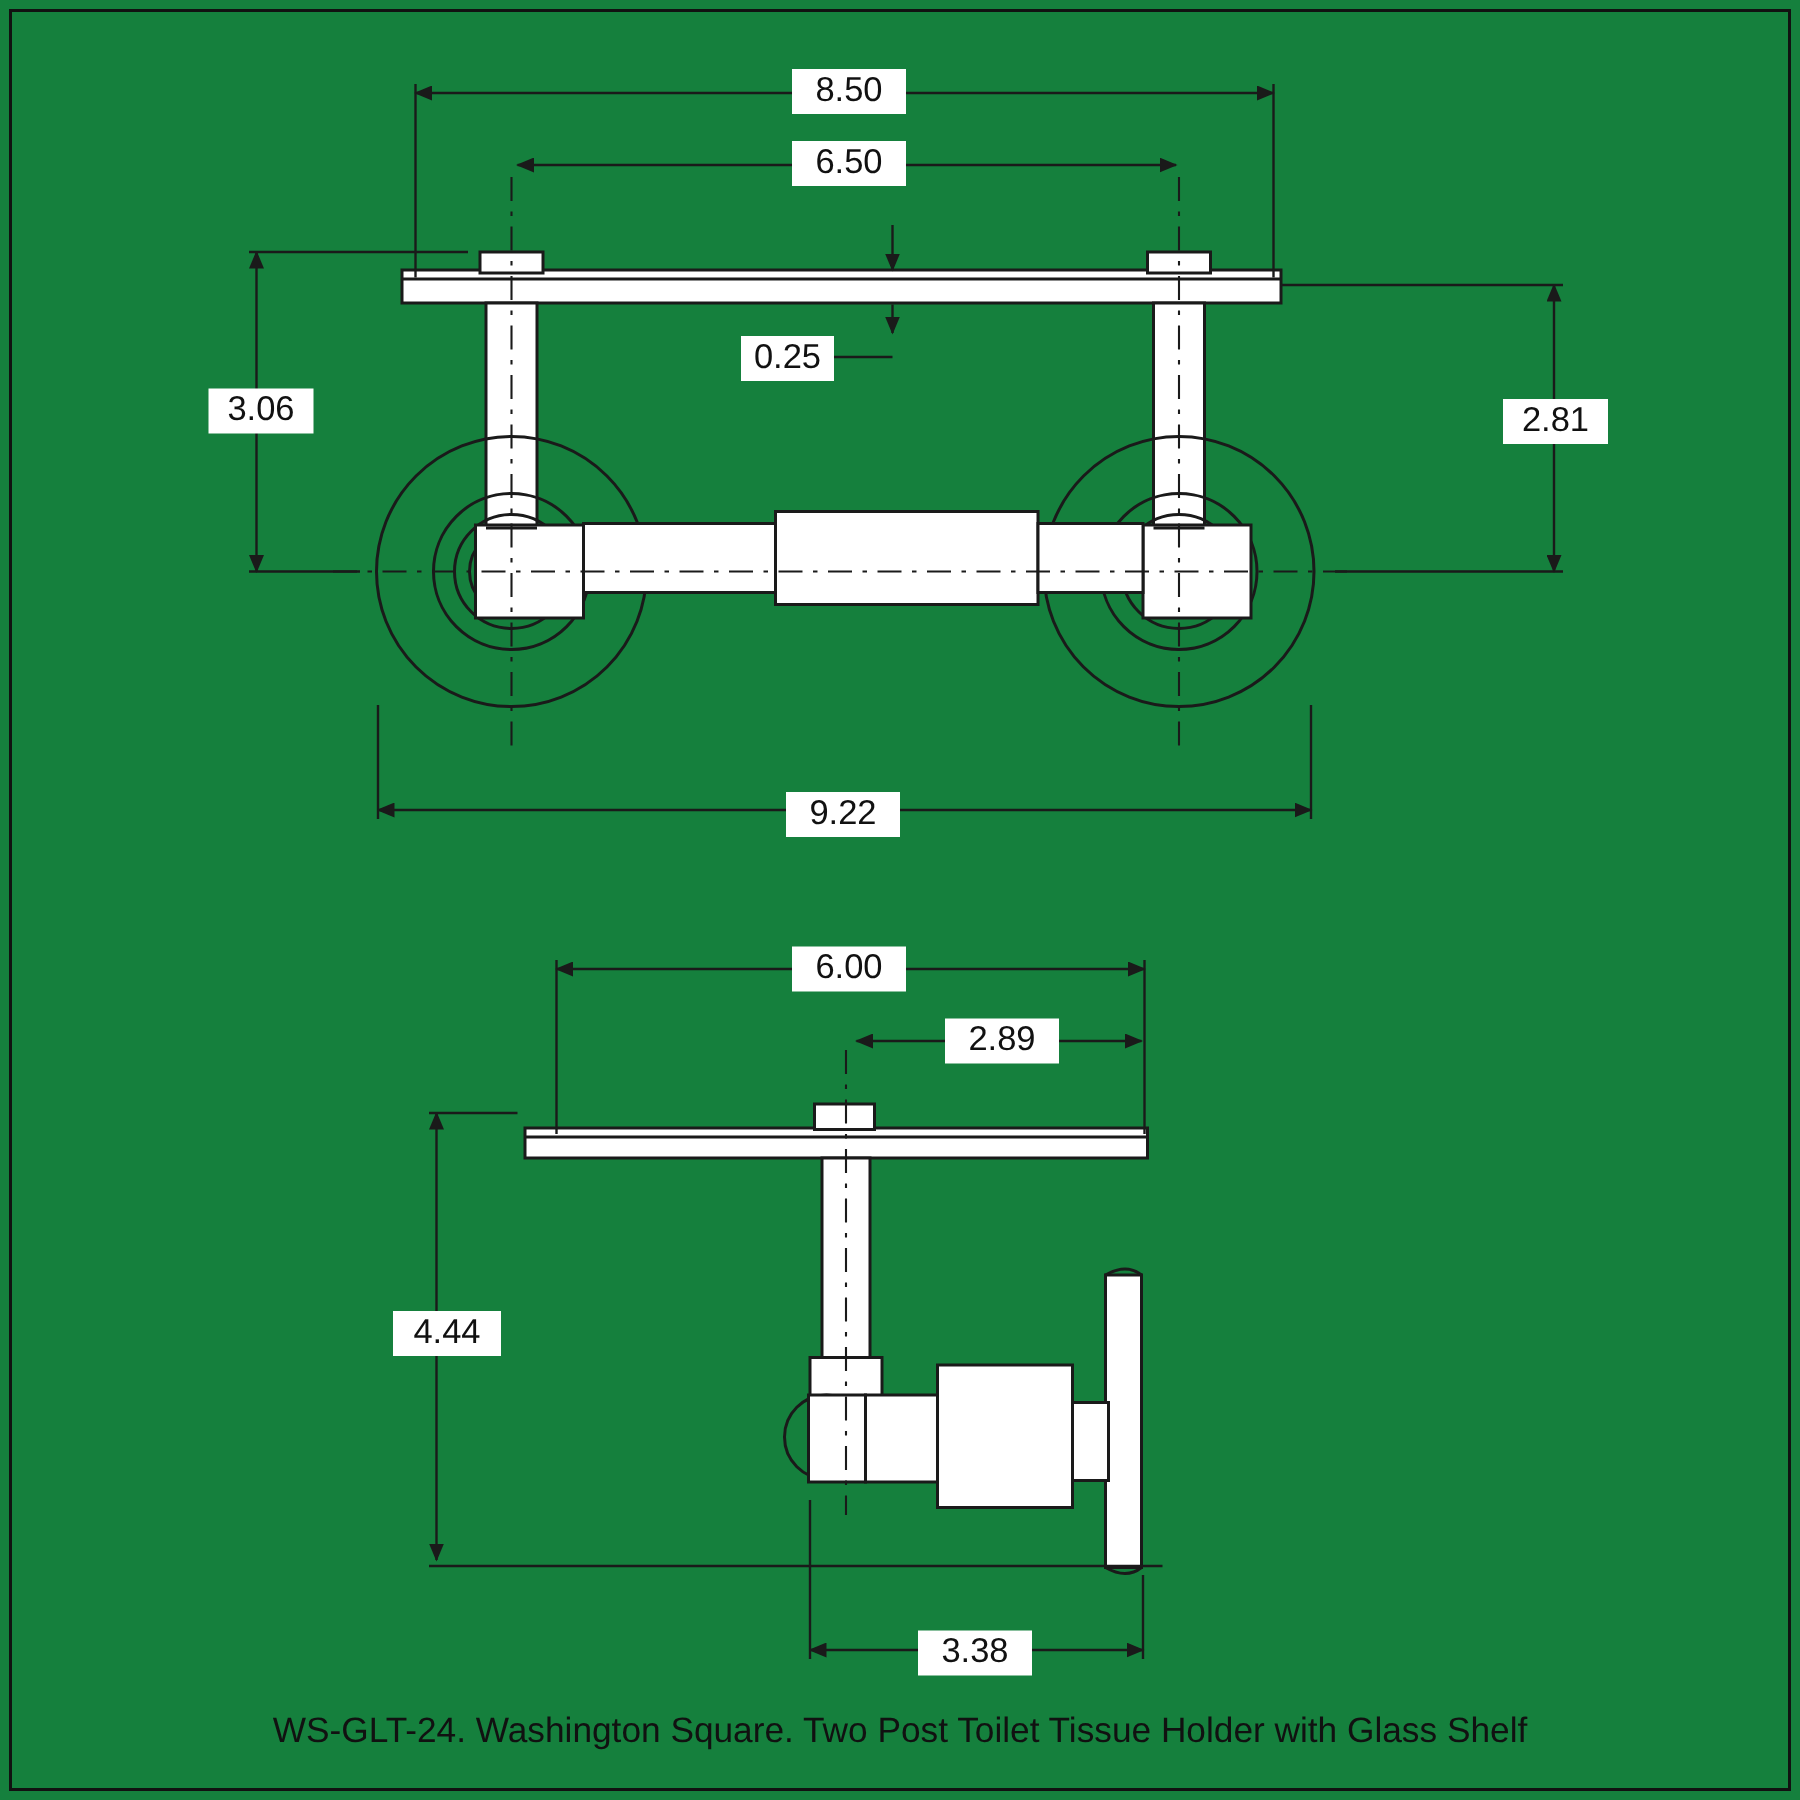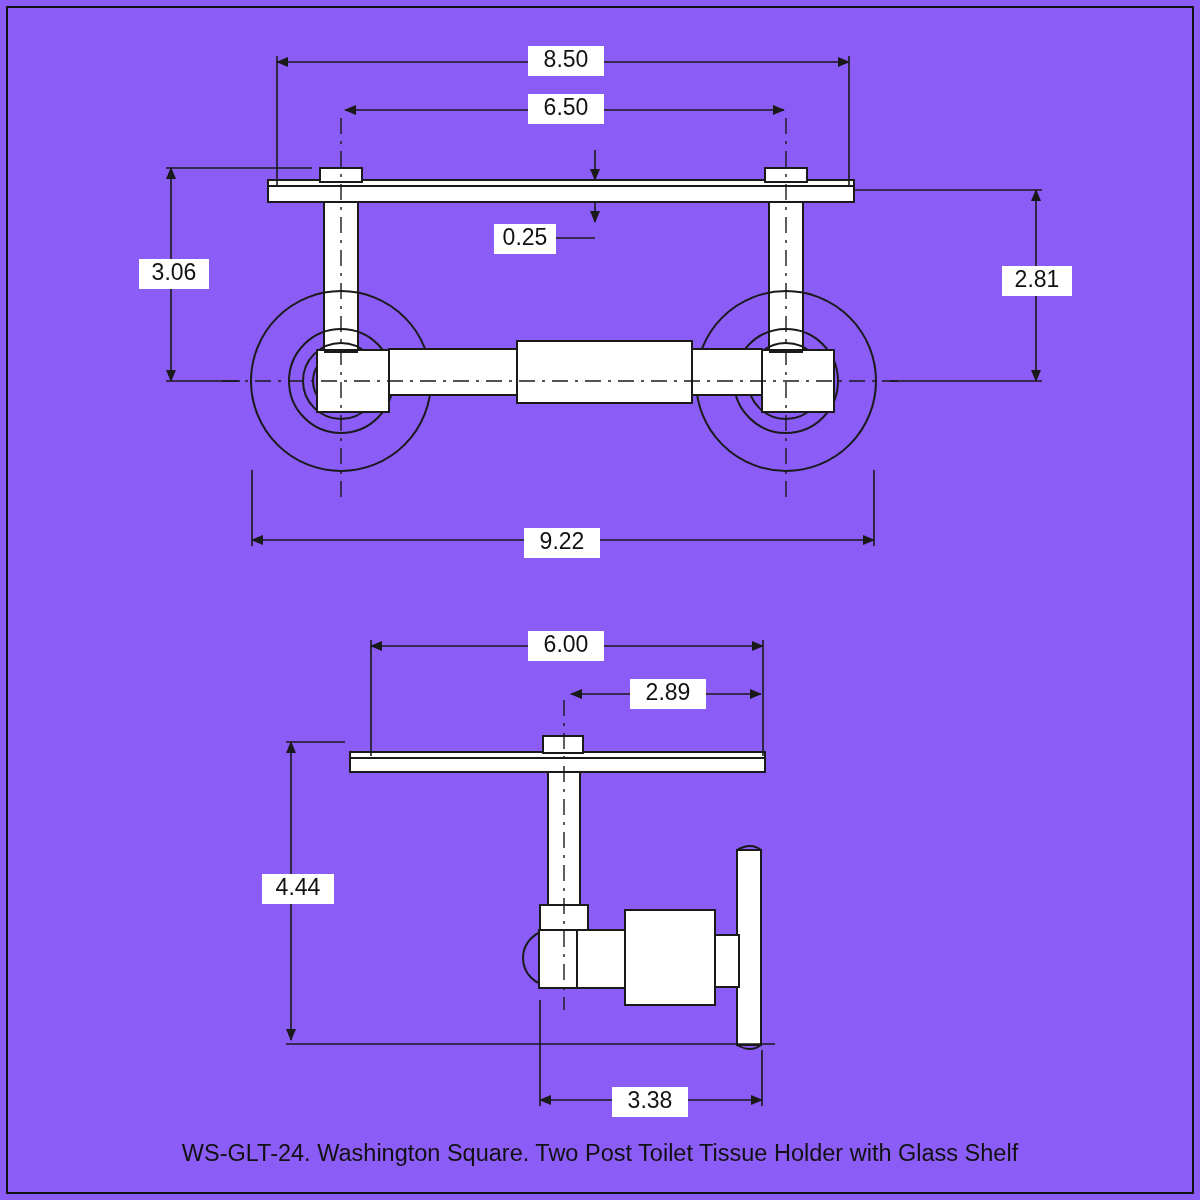--- a/index.html
+++ b/index.html
@@ -1,17 +1,17 @@
 <!DOCTYPE html>
 <html><head>
 <meta charset="utf-8">
 <style>
   html,body{margin:0;padding:0;background:#ffffff;}
   body{font-family:"Liberation Sans", sans-serif;}
-  #page{position:relative;width:1200px;height:1200px;background:#8b5cf6;overflow:hidden;}
+  #page{position:relative;width:1200px;height:1200px;background:#15803d;overflow:hidden;}
   #frame{position:absolute;left:6px;top:6px;width:1188px;height:1188px;border:2px solid #111;box-sizing:border-box;}
   .svgwrap{position:absolute;left:0;top:0;width:1200px;height:1200px;}
   .dimtext{font-family:"Liberation Sans", sans-serif;font-size:23px;fill:#111;}
   .caption{font-family:"Liberation Sans", sans-serif;font-size:23.5px;fill:#111;}
   svg text{dominant-baseline:middle;}
 </style>
 </head>
 <body>
 
 <div id="page">

